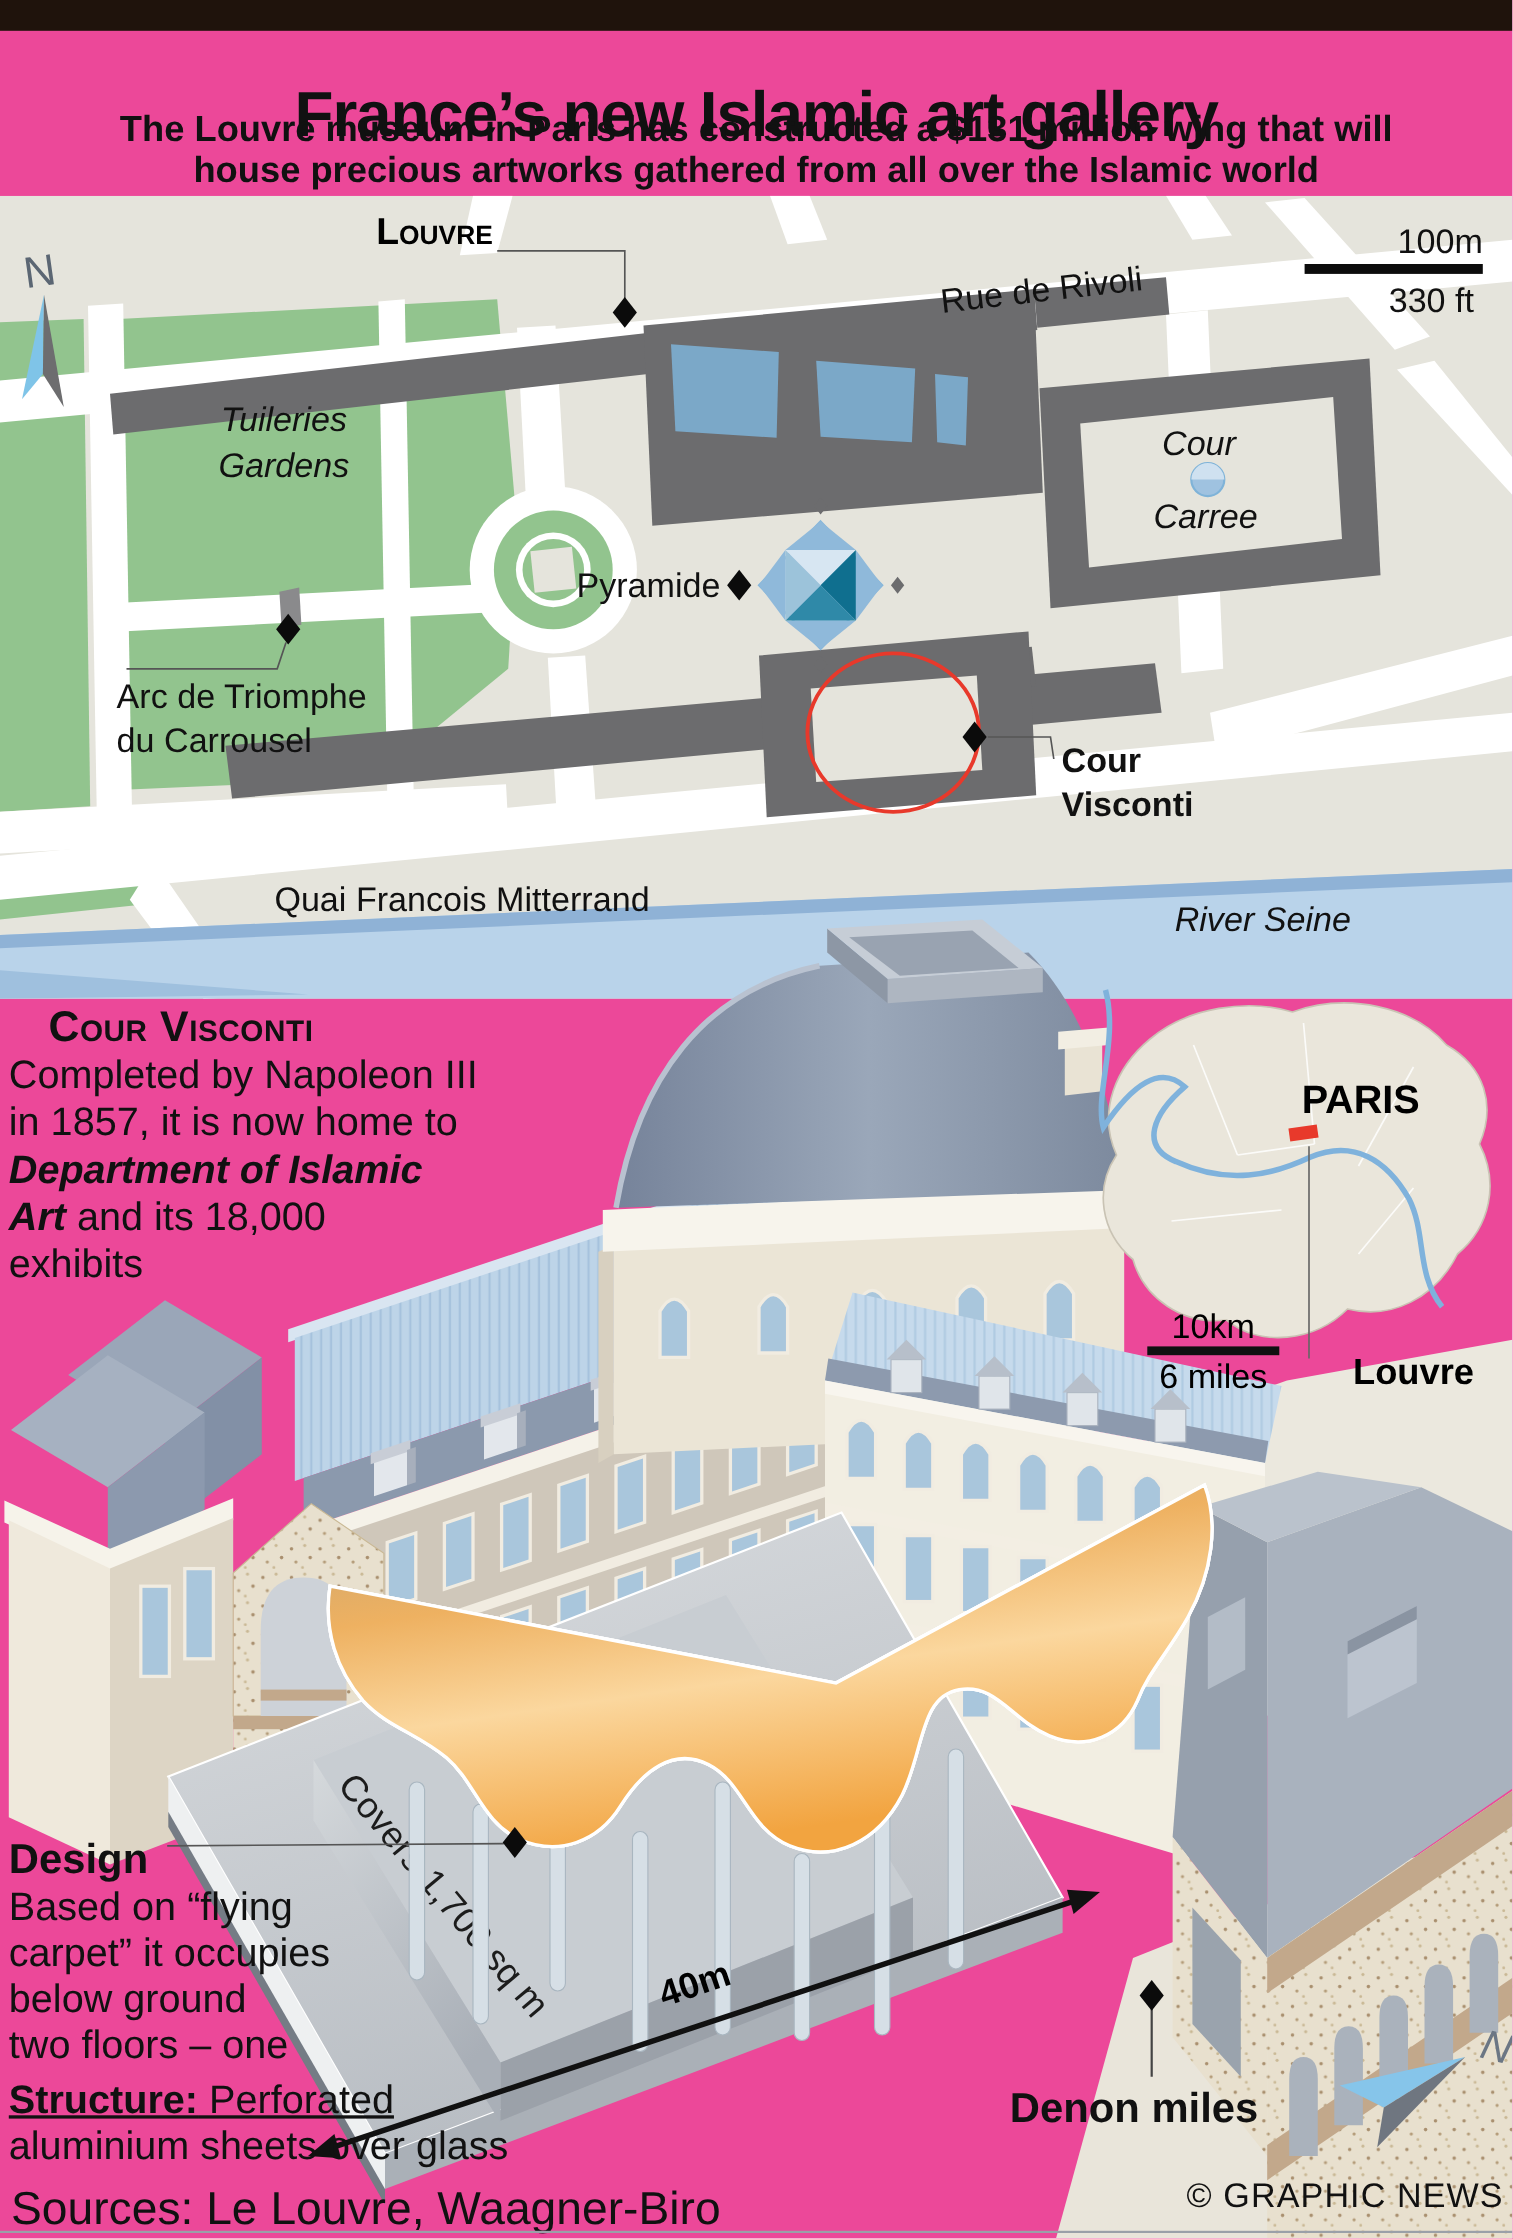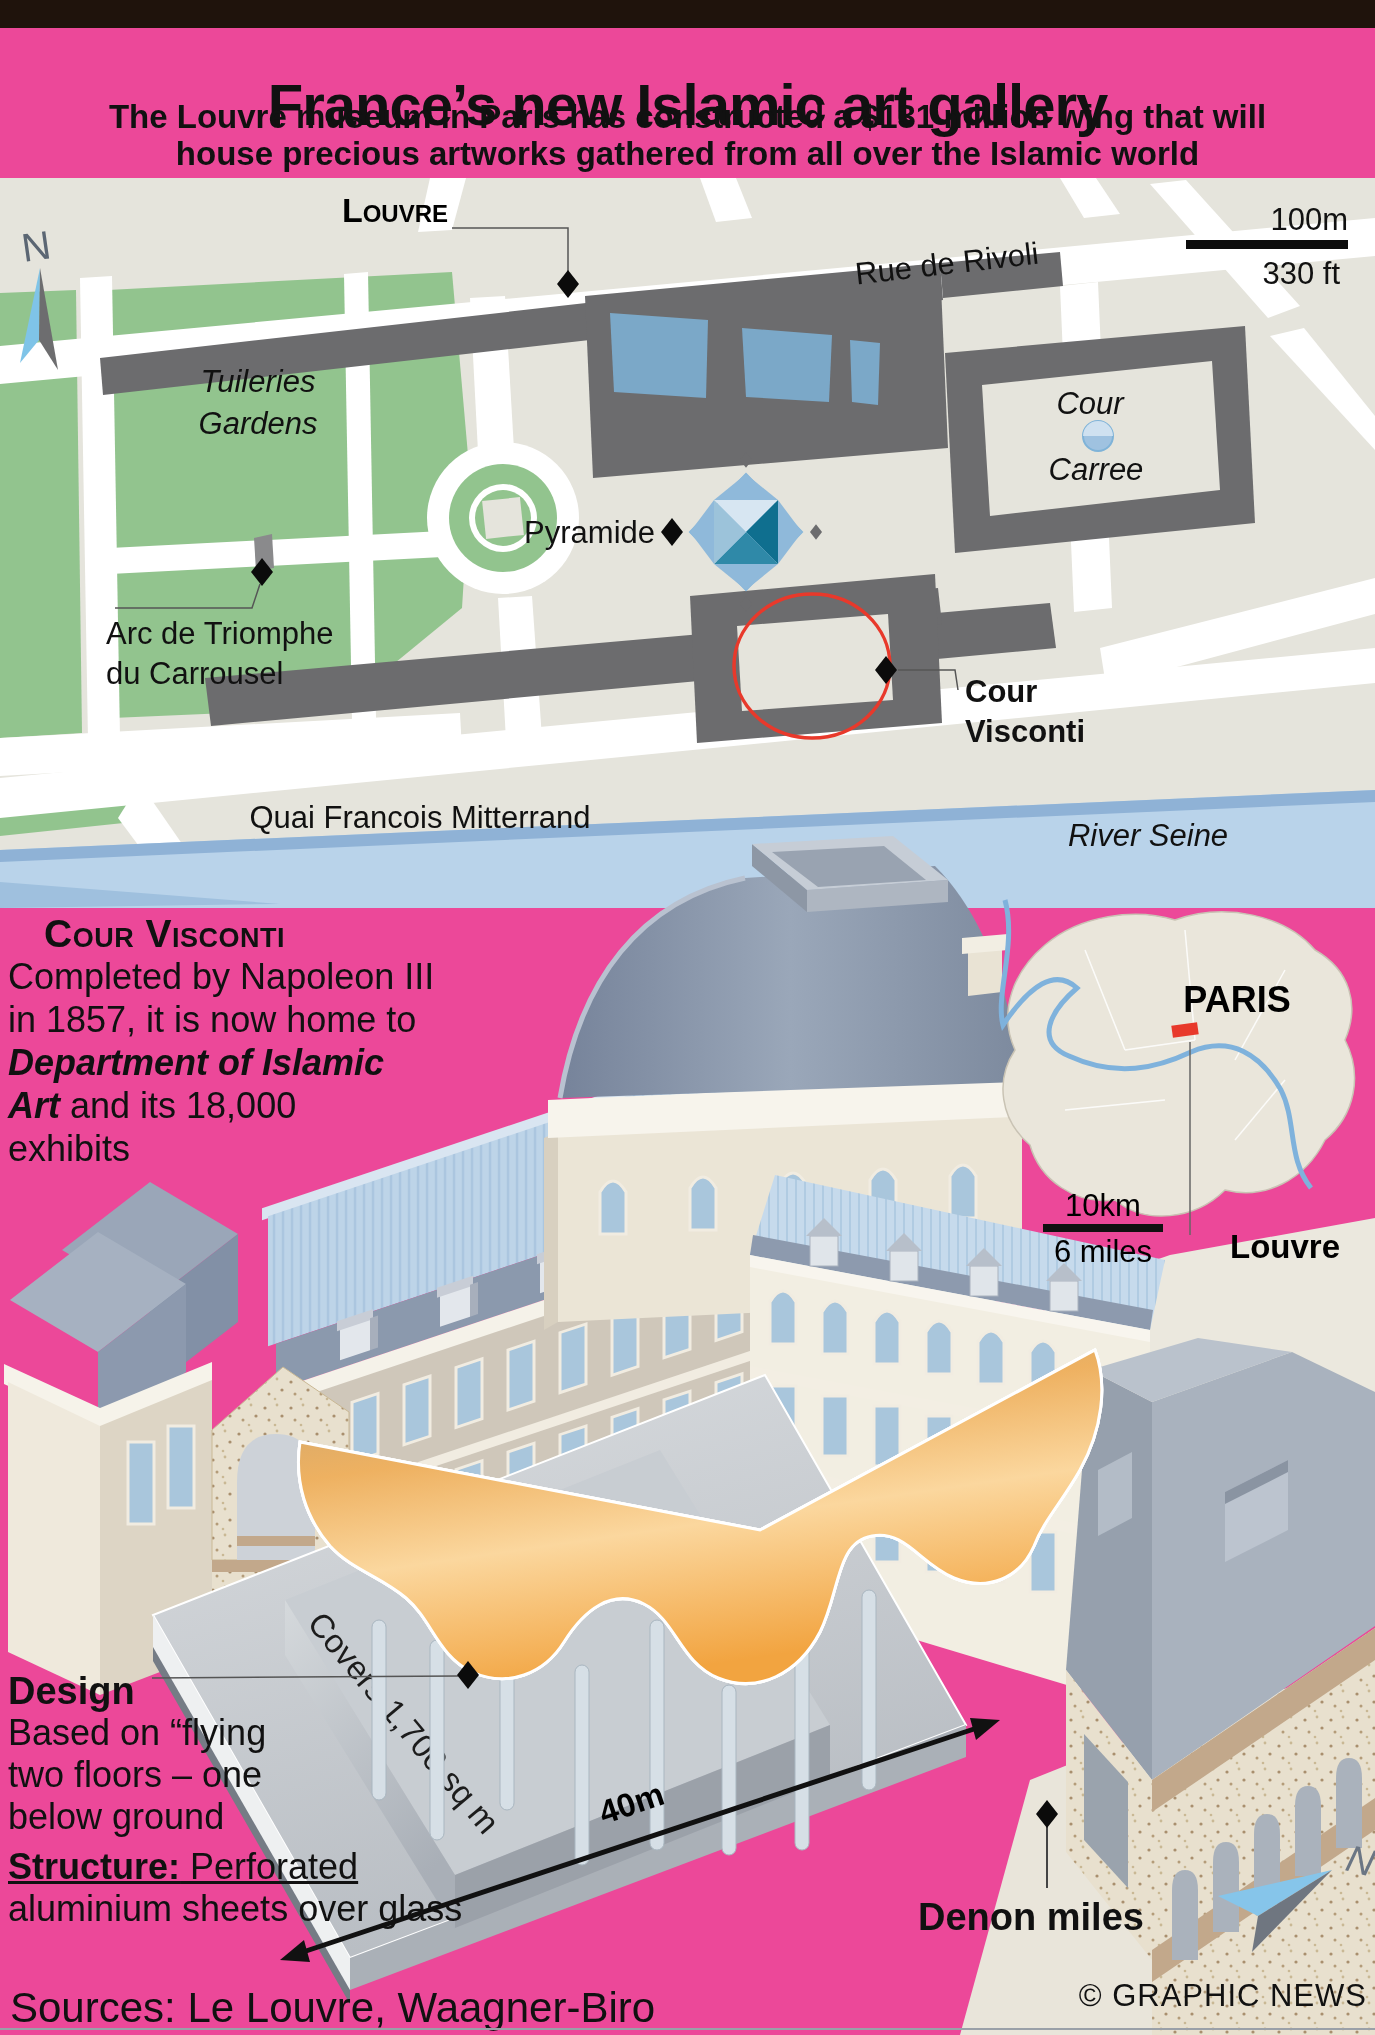--- a/index.html
+++ b/index.html
@@ -460,22 +460,23 @@
     <div>Completed by Napoleon III</div>
     <div>in 1857, it is now home to</div>
     <div class="bi">Department of Islamic</div>
     <div><span class="bi">Art</span><span> and its 18,000</span></div>
     <div>exhibits</div>
   </div>
 
   <div class="design">
     <div class="head">Design</div>
     <div>Based on “flying</div>
+    <div>carpet” it occupies</div>
+    <div>below ground</div>
     <div>two floors – one</div>
-    <div>below ground</div>
     <div class="struct"><b>Structure:</b><span> Perforated</span></div>
     <div>aluminium sheets over glass</div>
   </div>
 
   <div class="denon">Denon miles</div>
   <div class="sources">Sources: Le Louvre, Waagner-Biro</div>
   <div class="credit">© GRAPHIC NEWS</div>
   <div class="rule"></div>
 </div>
 

